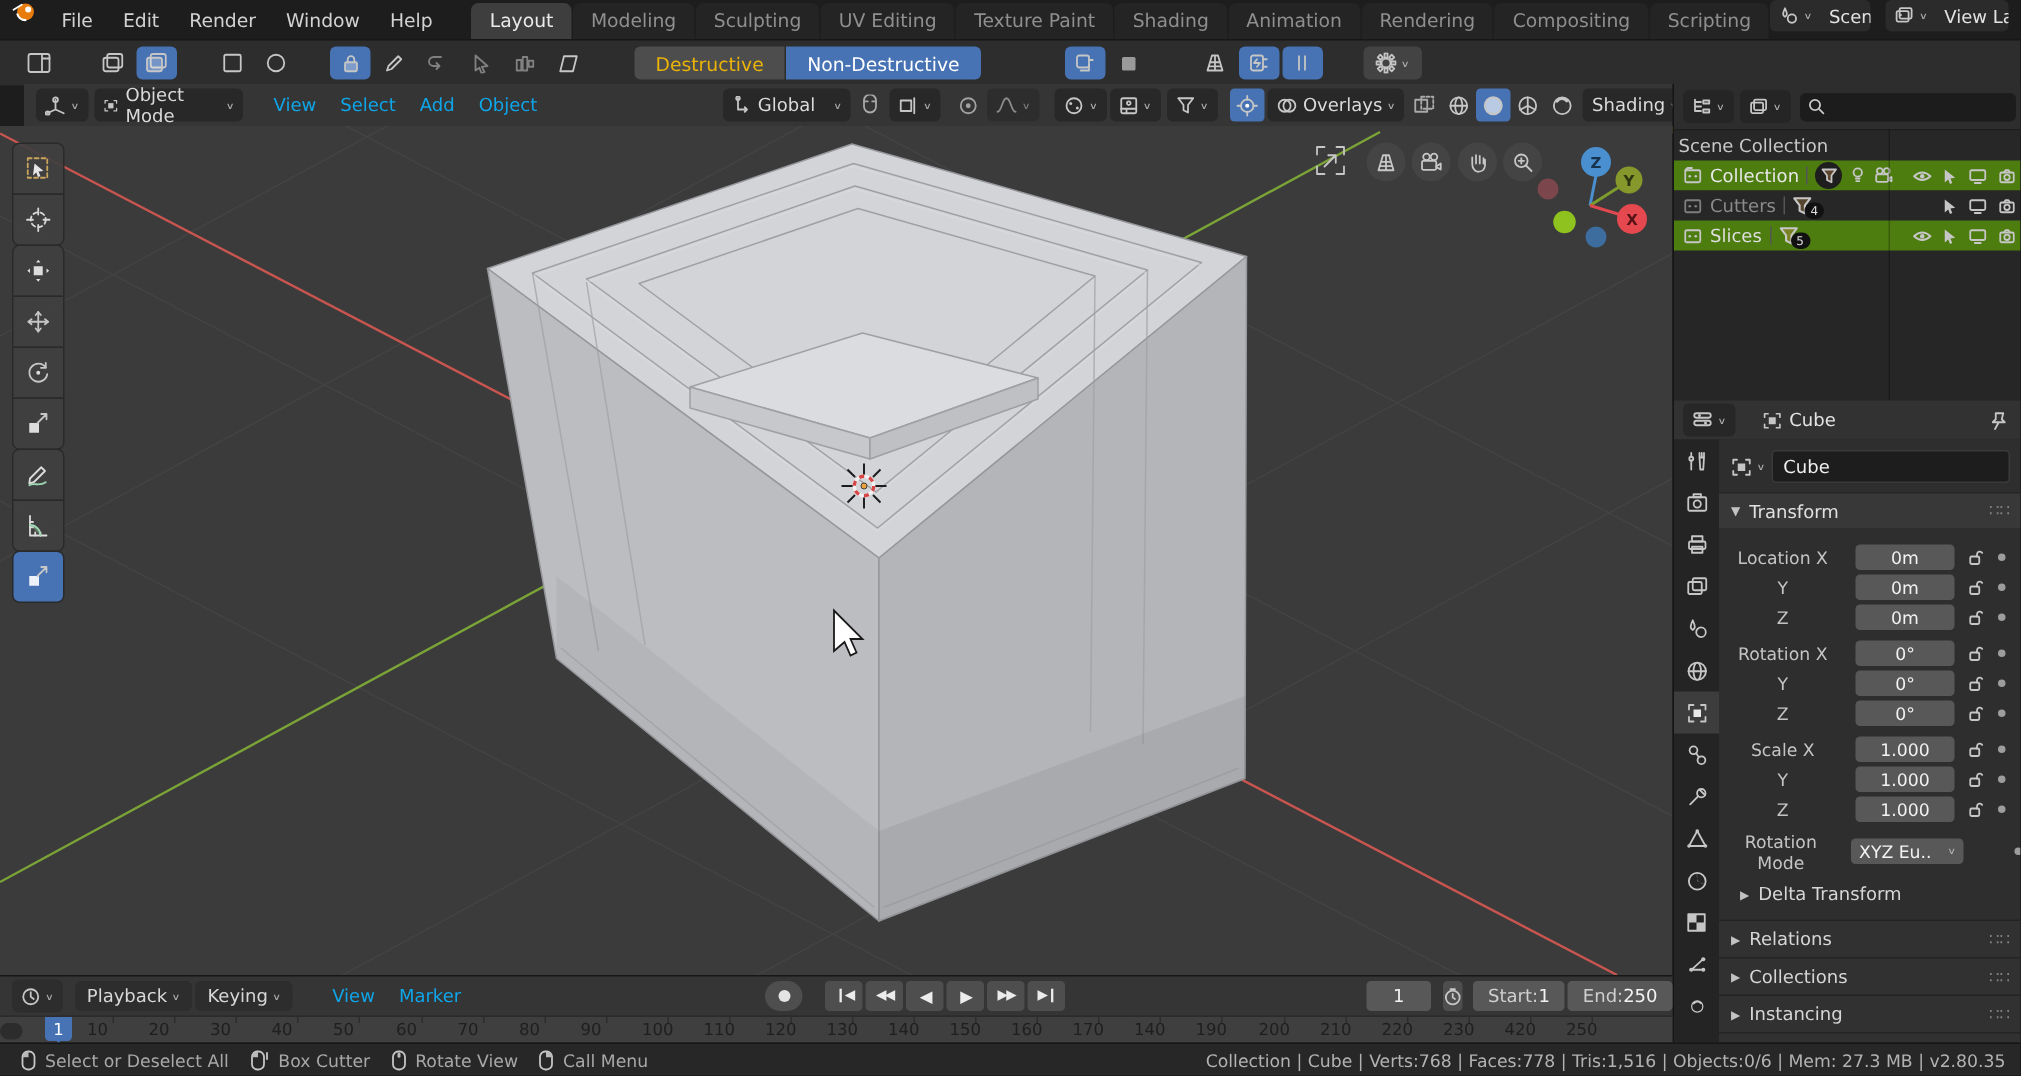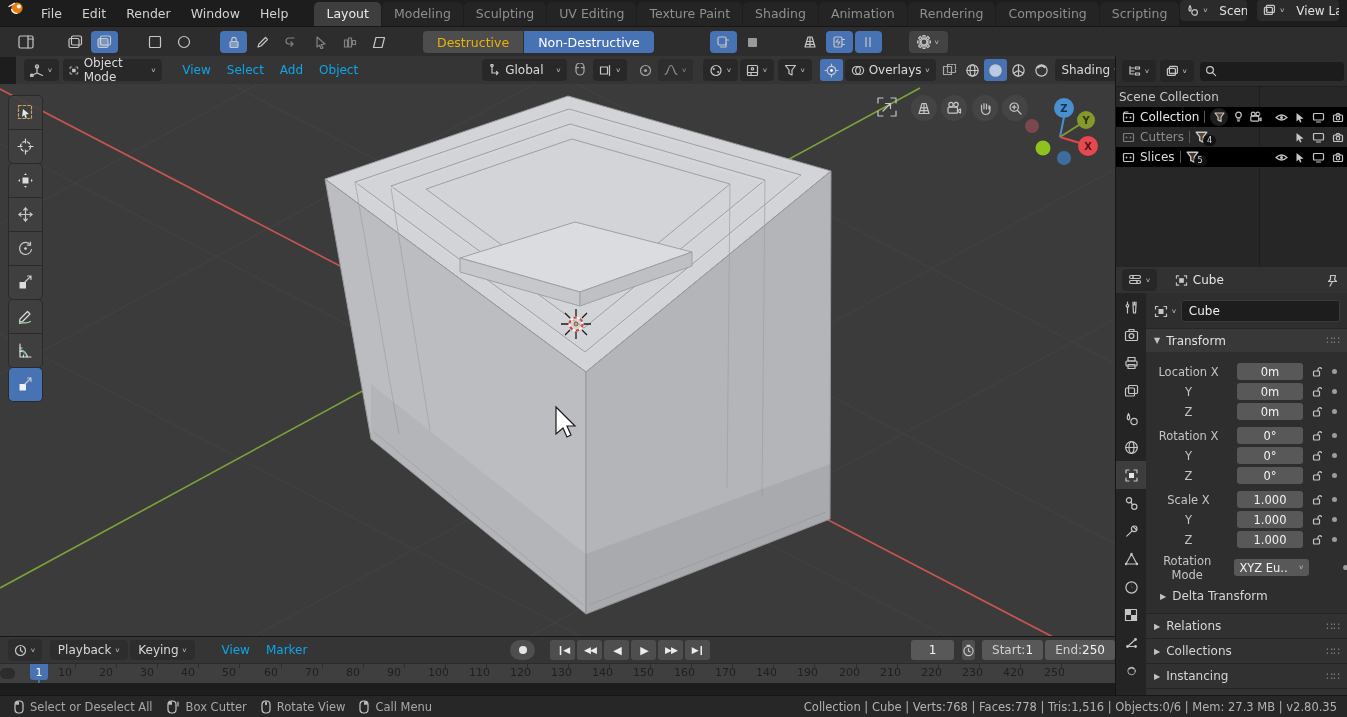--- a/index.html
+++ b/index.html
@@ -44,21 +44,21 @@
   .tool-btn.solo{border-radius:5px}
   .tool-btn.active{background:#4772b3}
   .tool-gap{height:6px}
   .ovl-circle{position:absolute;width:26px;height:26px;border-radius:50%;background:rgba(72,72,72,.75);display:flex;align-items:center;justify-content:center}
 
   
   #outliner{position:absolute;left:1115px;top:56px;width:232px;height:211px;background:#262626;border-left:1px solid #151515;border-bottom:1px solid #151515}
   .ol-header{height:30px;background:#2d2d2d;display:flex;align-items:center;padding:0 4px;border-bottom:1px solid #1e1e1e}
   .search{height:19px;flex:1;background:#1c1c1c;border-radius:4px;margin-left:4px;display:flex;align-items:center;padding:0 5px;color:#8a8a8a}
   .ol-row{height:20px;display:flex;align-items:center;padding-left:6px;font-size:12px;position:relative}
-  .ol-row.lite{background:#000000}
+  .ol-row.lite{background:#4d7c0f}
   .ol-row.dark{background:#272727}
   .ol-sep{width:1px;height:12px;background:#555;margin:0 5px}
   .ol-right{position:absolute;right:4px;display:flex;gap:7px;align-items:center}
   .badge{min-width:11px;height:11px;border-radius:6px;background:#111;color:#ddd;font-size:8px;display:flex;align-items:center;justify-content:center;margin-left:-5px;margin-top:6px;padding:0 1px}
   .colline{position:absolute;top:30px;bottom:0;width:1px;background:rgba(0,0,0,.25)}
 
   
   #properties{position:absolute;left:1115px;top:267px;width:232px;height:428px;background:#2e2e2e;border-left:1px solid #151515}
   .props-header{height:26px;background:#323232;display:flex;align-items:center;border-bottom:1px solid #232323;padding:0 4px}
   .tab-strip{position:absolute;left:0;top:26px;width:30px;bottom:0;background:#242424}
@@ -71,21 +71,21 @@
   .arr{font-size:8px;color:#c2c2c2;margin-right:6px}
   .grip{margin-left:auto;color:#808080;font-size:11px}
   .t-row{display:flex;align-items:center;height:19px;margin-bottom:1px}
   .t-label{width:85px;text-align:center;color:#c4c4c4;font-size:11.5px}
   .t-field{width:66px;height:17px;margin-left:6px;background:#585858;border-radius:3px;display:flex;align-items:center;justify-content:center;color:#f2f2f2;font-size:11.5px}
   .t-lock{margin-left:8px;width:12px;display:flex;justify-content:center}
   .t-dot{width:5px;height:5px;border-radius:50%;background:#9d9d9d;margin-left:9px}
   .section{height:24px;display:flex;align-items:center;background:#313131;border-top:1px solid #242424;padding:0 8px;color:#d6d6d6}
 
   
-  #timeline{position:absolute;left:0;top:636px;width:1115px;height:45px}
+  #timeline{position:absolute;left:0;top:650px;width:1115px;height:45px}
   .tl-header{height:26px;background:#353535;border-top:1px solid #171717;display:flex;align-items:center}
   .tl-dd{height:20px;background:#2d2d2d;border-radius:4px;display:flex;align-items:center;padding:0 8px;margin-right:2px;color:#d8d8d8}
   .tp-btn{width:25px;height:20px;background:#4e4e4e;border-radius:3px;margin:0 1px;display:flex;align-items:center;justify-content:center;color:#ececec;font-size:9px;letter-spacing:-1px}
   .tl-field{height:20px;background:#585858;border-radius:3px;display:flex;align-items:center;justify-content:center;color:#f2f2f2}
   .tl-ruler{position:relative;height:19px;background:#3f3f3f;border-top:1px solid #2b2b2b;overflow:hidden}
   .tick{position:absolute;top:2px;width:34px;margin-left:-17px;text-align:left;font-size:11px;color:#1f1f1f}
   .tick::before{content:"";position:absolute;left:50%;top:-2px;width:1px;height:4px;background:#2d2d2d}
   .playhead{position:absolute;left:30px;top:0;width:18px;height:16px;background:#4772b3;border-radius:0 0 3px 3px;color:#fff;font-size:11px;display:flex;align-items:center;justify-content:center}
   .ph-line{position:absolute;left:38px;top:16px;width:2px;height:3px;background:#4772b3}
   .ruler-knob{position:absolute;left:0;top:4px;width:15px;height:11px;border-radius:6px;background:#2c2c2c}

